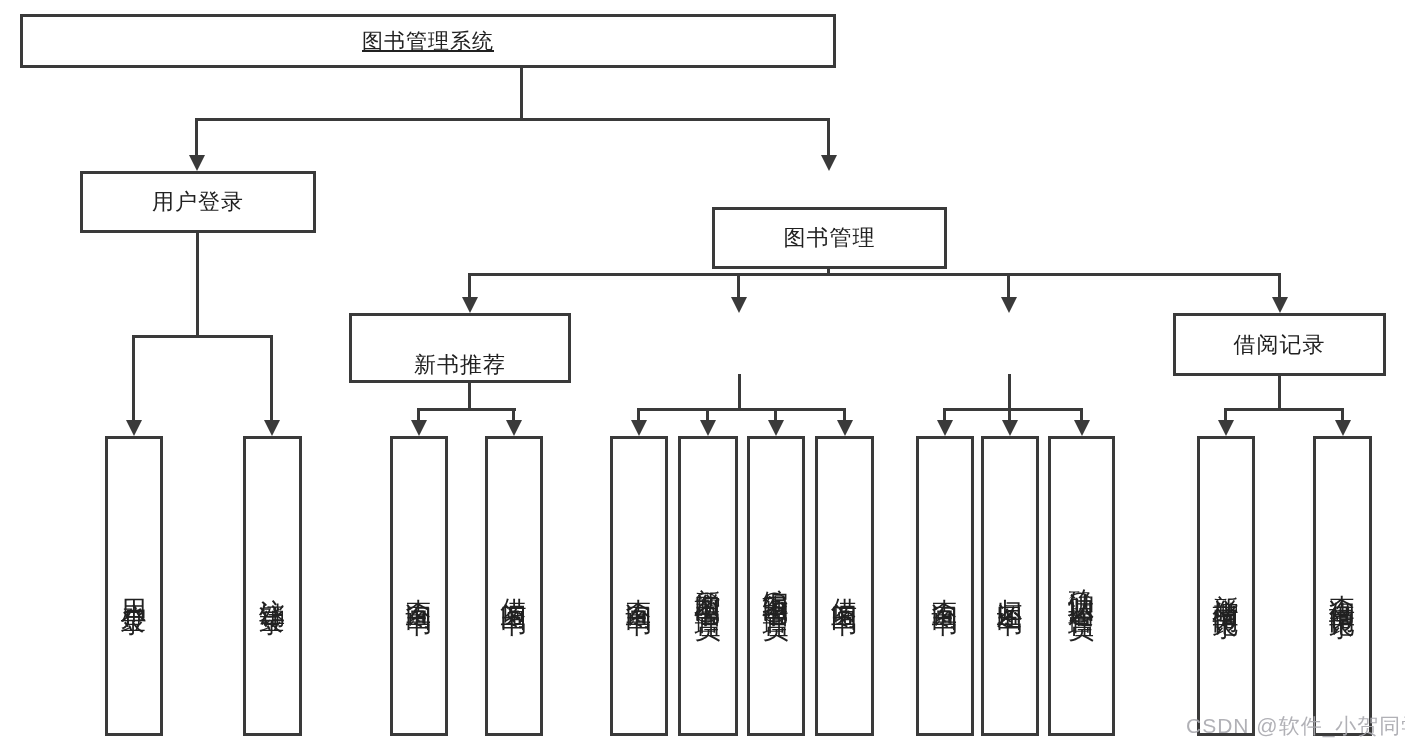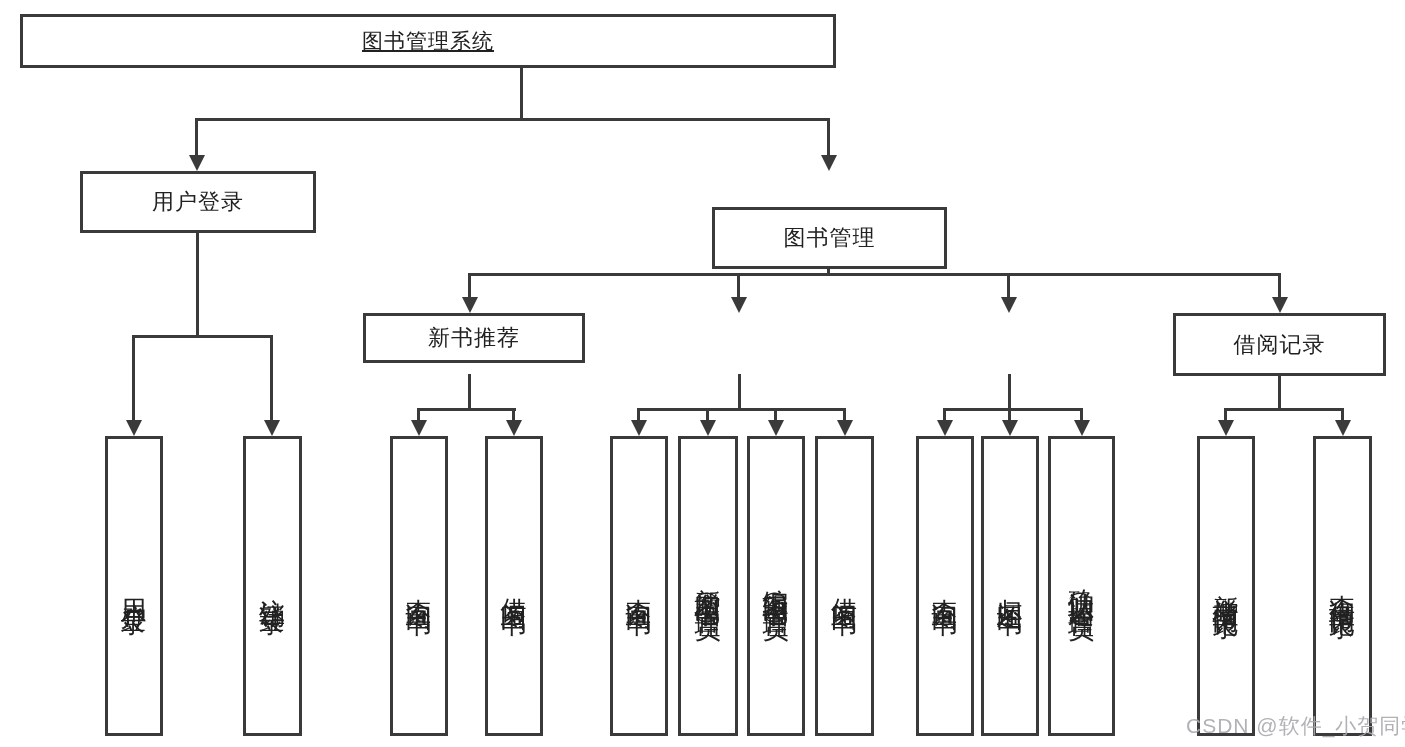--- a/index.html
+++ b/index.html
@@ -120,21 +120,21 @@
     <span class="hlabel root-label">图书管理系统</span>
   </div>
 
   <div class="box" style="left:80px; top:171px; width:236px; height:62px;">
     <span class="hlabel">用户登录</span>
   </div>
   <div class="box" style="left:712px; top:171px; width:235px; height:62px;margin-top:36px;">
     <span class="hlabel">图书管理</span>
   </div>
 
-  <div class="box" style="left:363px; top:313px; width:222px; height:50px;">
+  <div class="box" style="left:349px; top:313px; width:222px; height:70px;align-items:flex-end;">
     <span class="hlabel">新书推荐</span>
   </div>
   <div class="box" style="left:1173px; top:313px; width:213px; height:63px;">
     <span class="hlabel">借阅记录</span>
   </div>
 
   <div class="box leaf" style="left:105px; top:436px; width:58px; height:300px;">
     <span class="vtext">用户登录</span>
   </div>
   <div class="box leaf" style="left:243px; top:436px; width:59px; height:300px;">

